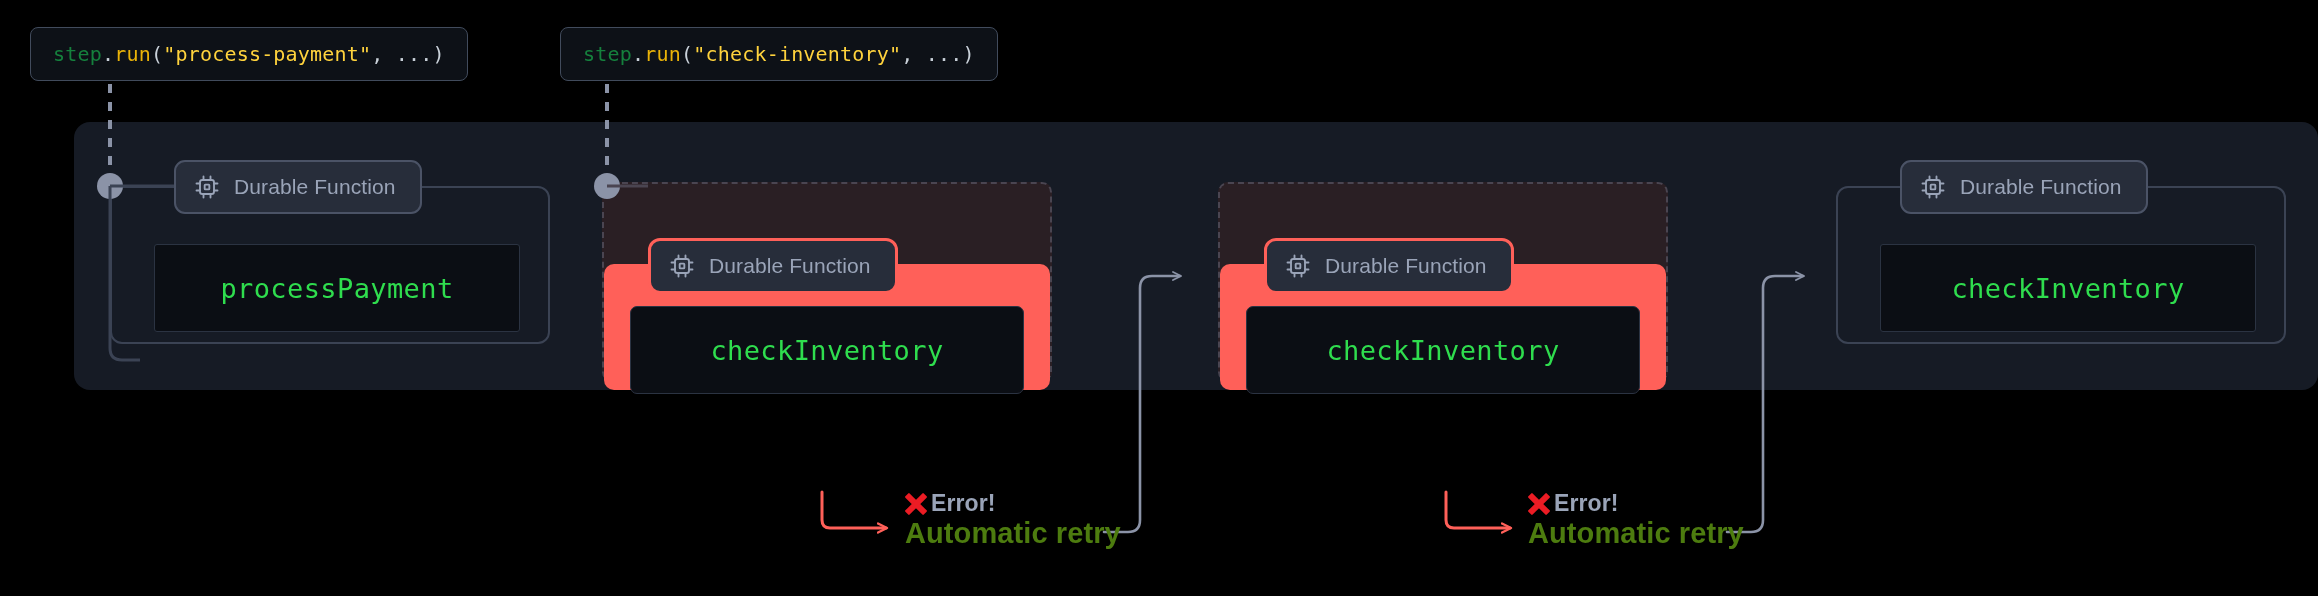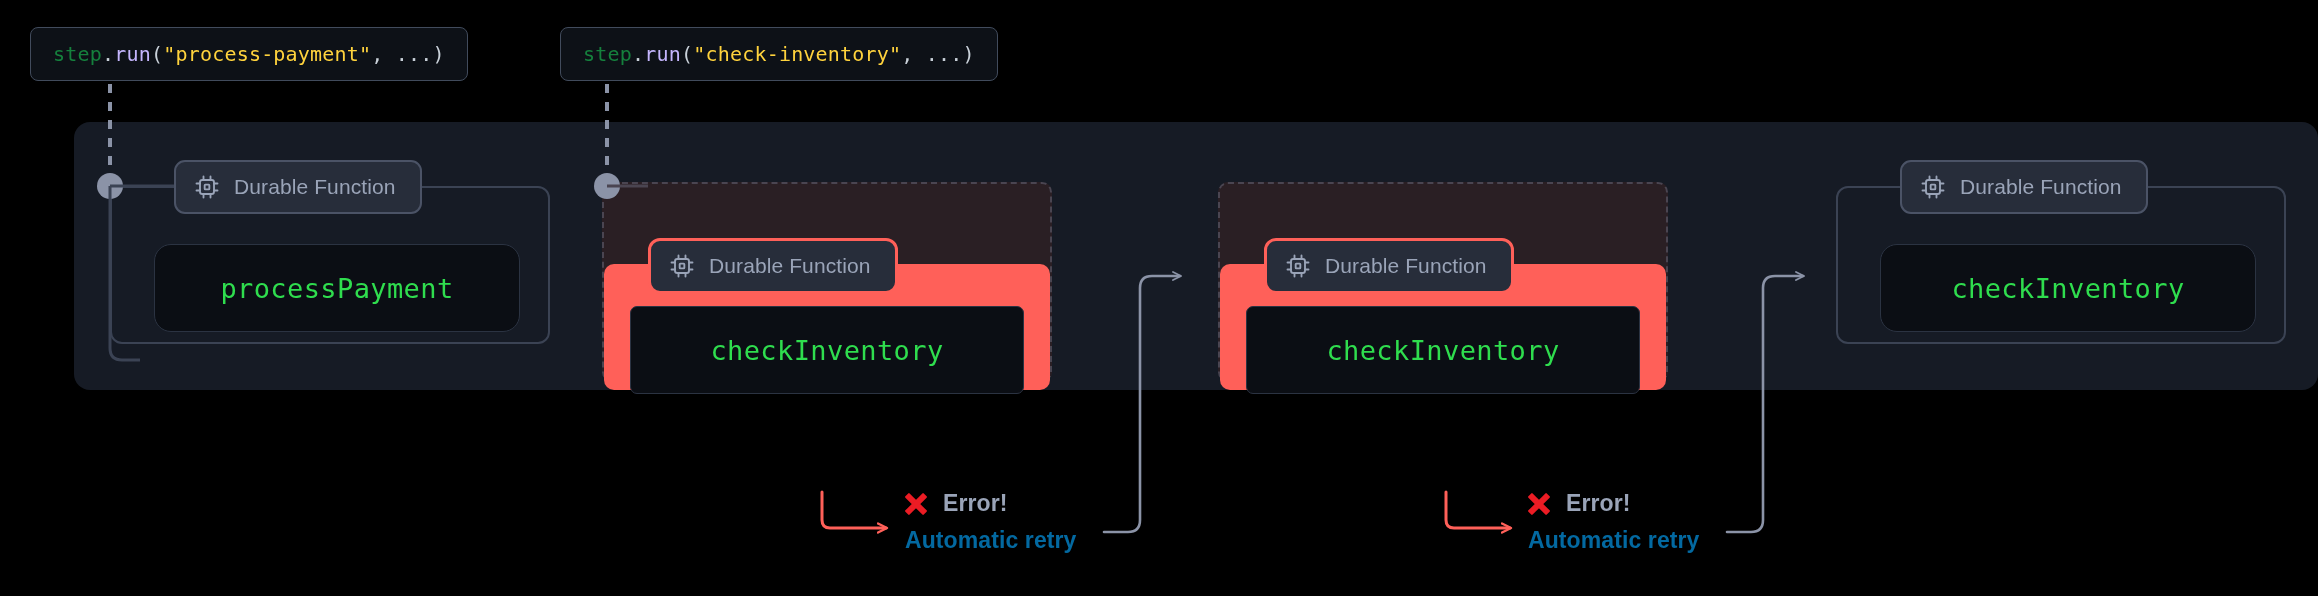--- a/index.html
+++ b/index.html
@@ -37,21 +37,21 @@
     border: 1.5px solid #414b5c;
     border-radius: 8px;
     padding: 14px 22px;
     font-family: "DejaVu Sans Mono", "Liberation Mono", monospace;
     font-size: 20px;
     line-height: 1.2;
     white-space: nowrap;
     letter-spacing: 0.2px;
   }
   .tok-plain  { color: #15803d; }
-  .tok-fn     { color: #c4b5fd; margin-top: 46px; }
+  .tok-fn     { color: #eab308; margin-top: 46px; }
   .tok-punct  { color: #c9d1d9; }
   .tok-str    { color: #ffd33d; }
   .tok-dots   { color: #c9d1d9; }
 
   
   #main-panel {
     position: absolute;
     left: 74px;
     top: 122px;
     width: 2244px;
@@ -97,21 +97,21 @@
     white-space: nowrap;
   }
   .fn-code {
     position: absolute;
     left: 44px;
     right: 30px;
     top: 84px;
     height: 88px;
     background: #0b0e14;
     border: 1.5px solid #2b3342;
-    border-radius: 17px;
+    border-radius: 3px;
     display: flex;
     align-items: center;
     justify-content: center;
     z-index: 5;
   }
   .fn-code .code-text {
     color: #2fdd4e;
     font-family: "DejaVu Sans Mono", "Liberation Mono", monospace;
     font-size: 27px;
     letter-spacing: 0.4px;
@@ -181,21 +181,21 @@
   }
 
   
   .error-note {
     position: absolute;
     z-index: 7;
   }
   .error-line-1 {
     display: flex;
     align-items: center;
-    gap: 16px;
+    gap: 4px;
     white-space: nowrap;
   }
   .x-mark {
     display: inline-block;
     width: 22px;
     height: 22px;
     position: relative;
     flex: 0 0 auto;
   }
   .x-mark::before, .x-mark::after {
@@ -210,26 +210,25 @@
   }
   .x-mark::before { transform: translate(-50%,-50%) rotate(45deg); }
   .x-mark::after  { transform: translate(-50%,-50%) rotate(-45deg); }
   .err-text {
     color: #9aa4b8;
     font-size: 23px;
     font-weight: bold;
     letter-spacing: 0.1px;
   }
   .retry-text {
-    color: #0369a1;
-    font-size: 23px;
+    color: #4d7c0f;
+    font-size: 29px;
     font-weight: bold;
     letter-spacing: 0.1px;
     white-space: nowrap;
-    margin-top: 10px;
   }
 
   .chip-icon { flex: 0 0 auto; display: block; }
 </style>
 </head>
 <body>
 
 <div id="stage">
 
   <div id="main-panel"></div>

